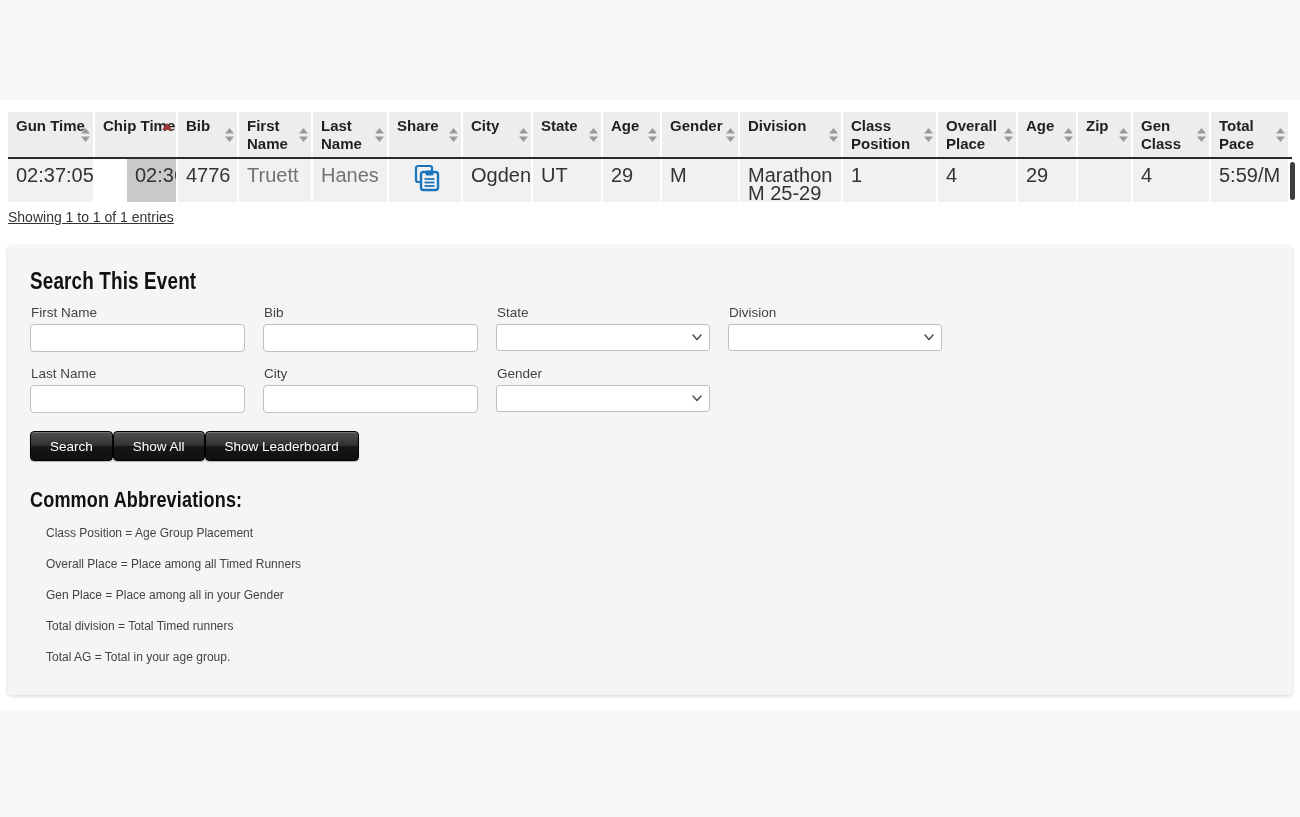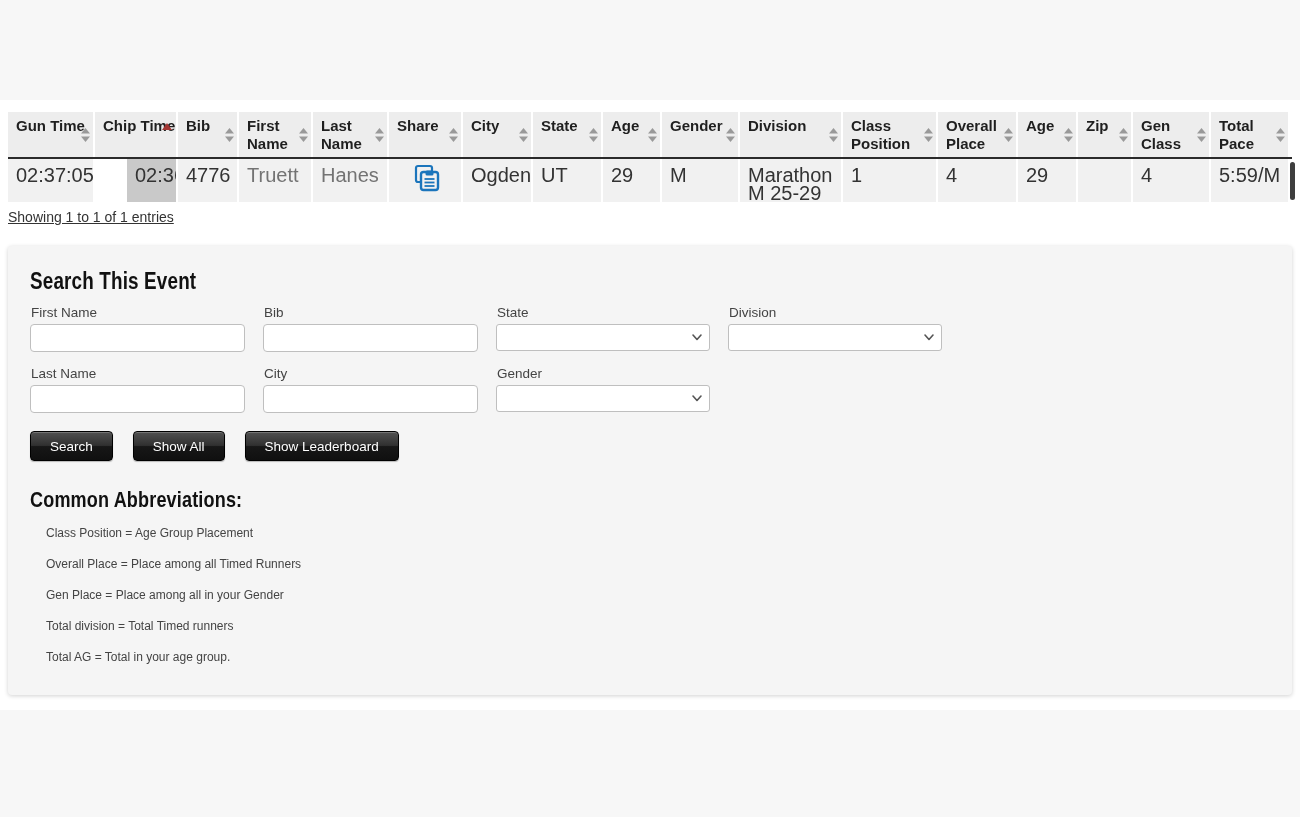--- a/index.html
+++ b/index.html
@@ -60,21 +60,21 @@
     width:100%; height:28px; border:1px solid #bfbfbf; border-radius:4px;
     background:#fff; padding:0 8px; font-size:14px; color:#333; outline:none;
   }
   .sel-wrap { position:relative; }
   .sel-wrap select {
     appearance:none; -webkit-appearance:none; -moz-appearance:none;
     width:100%; height:27px; border:1px solid #bfbfbf; border-radius:3px;
     background:#fff; padding:0 26px 0 8px; font-size:14px; color:#333; outline:none;
   }
   .sel-wrap .chev { position:absolute; right:7px; top:7px; pointer-events:none; line-height:0; }
-  .btn-row { display:flex; gap:20px; margin-top:18px; }
+  .btn-row { display:flex; margin-top:18px; }
   .btn {
     height:30px; padding:0 19px; border:1px solid #000; border-radius:4px;
     color:#fff; font-size:13.5px; font-family:"Liberation Sans", sans-serif;
     background:linear-gradient(to bottom,#515151 0%,#303030 48%,#171717 52%,#101010 100%);
     box-shadow:inset 0 1px 0 rgba(255,255,255,.22), 0 1px 1px rgba(0,0,0,.25);
     cursor:pointer;
   }
   .abbr-title { font-size:22px; margin:26px 0 0 0; }
   .abbr-item { margin:17px 0 0 16px; font-size:12px; color:#444; }
   .abbr-item:first-of-type { margin-top:13px; }

